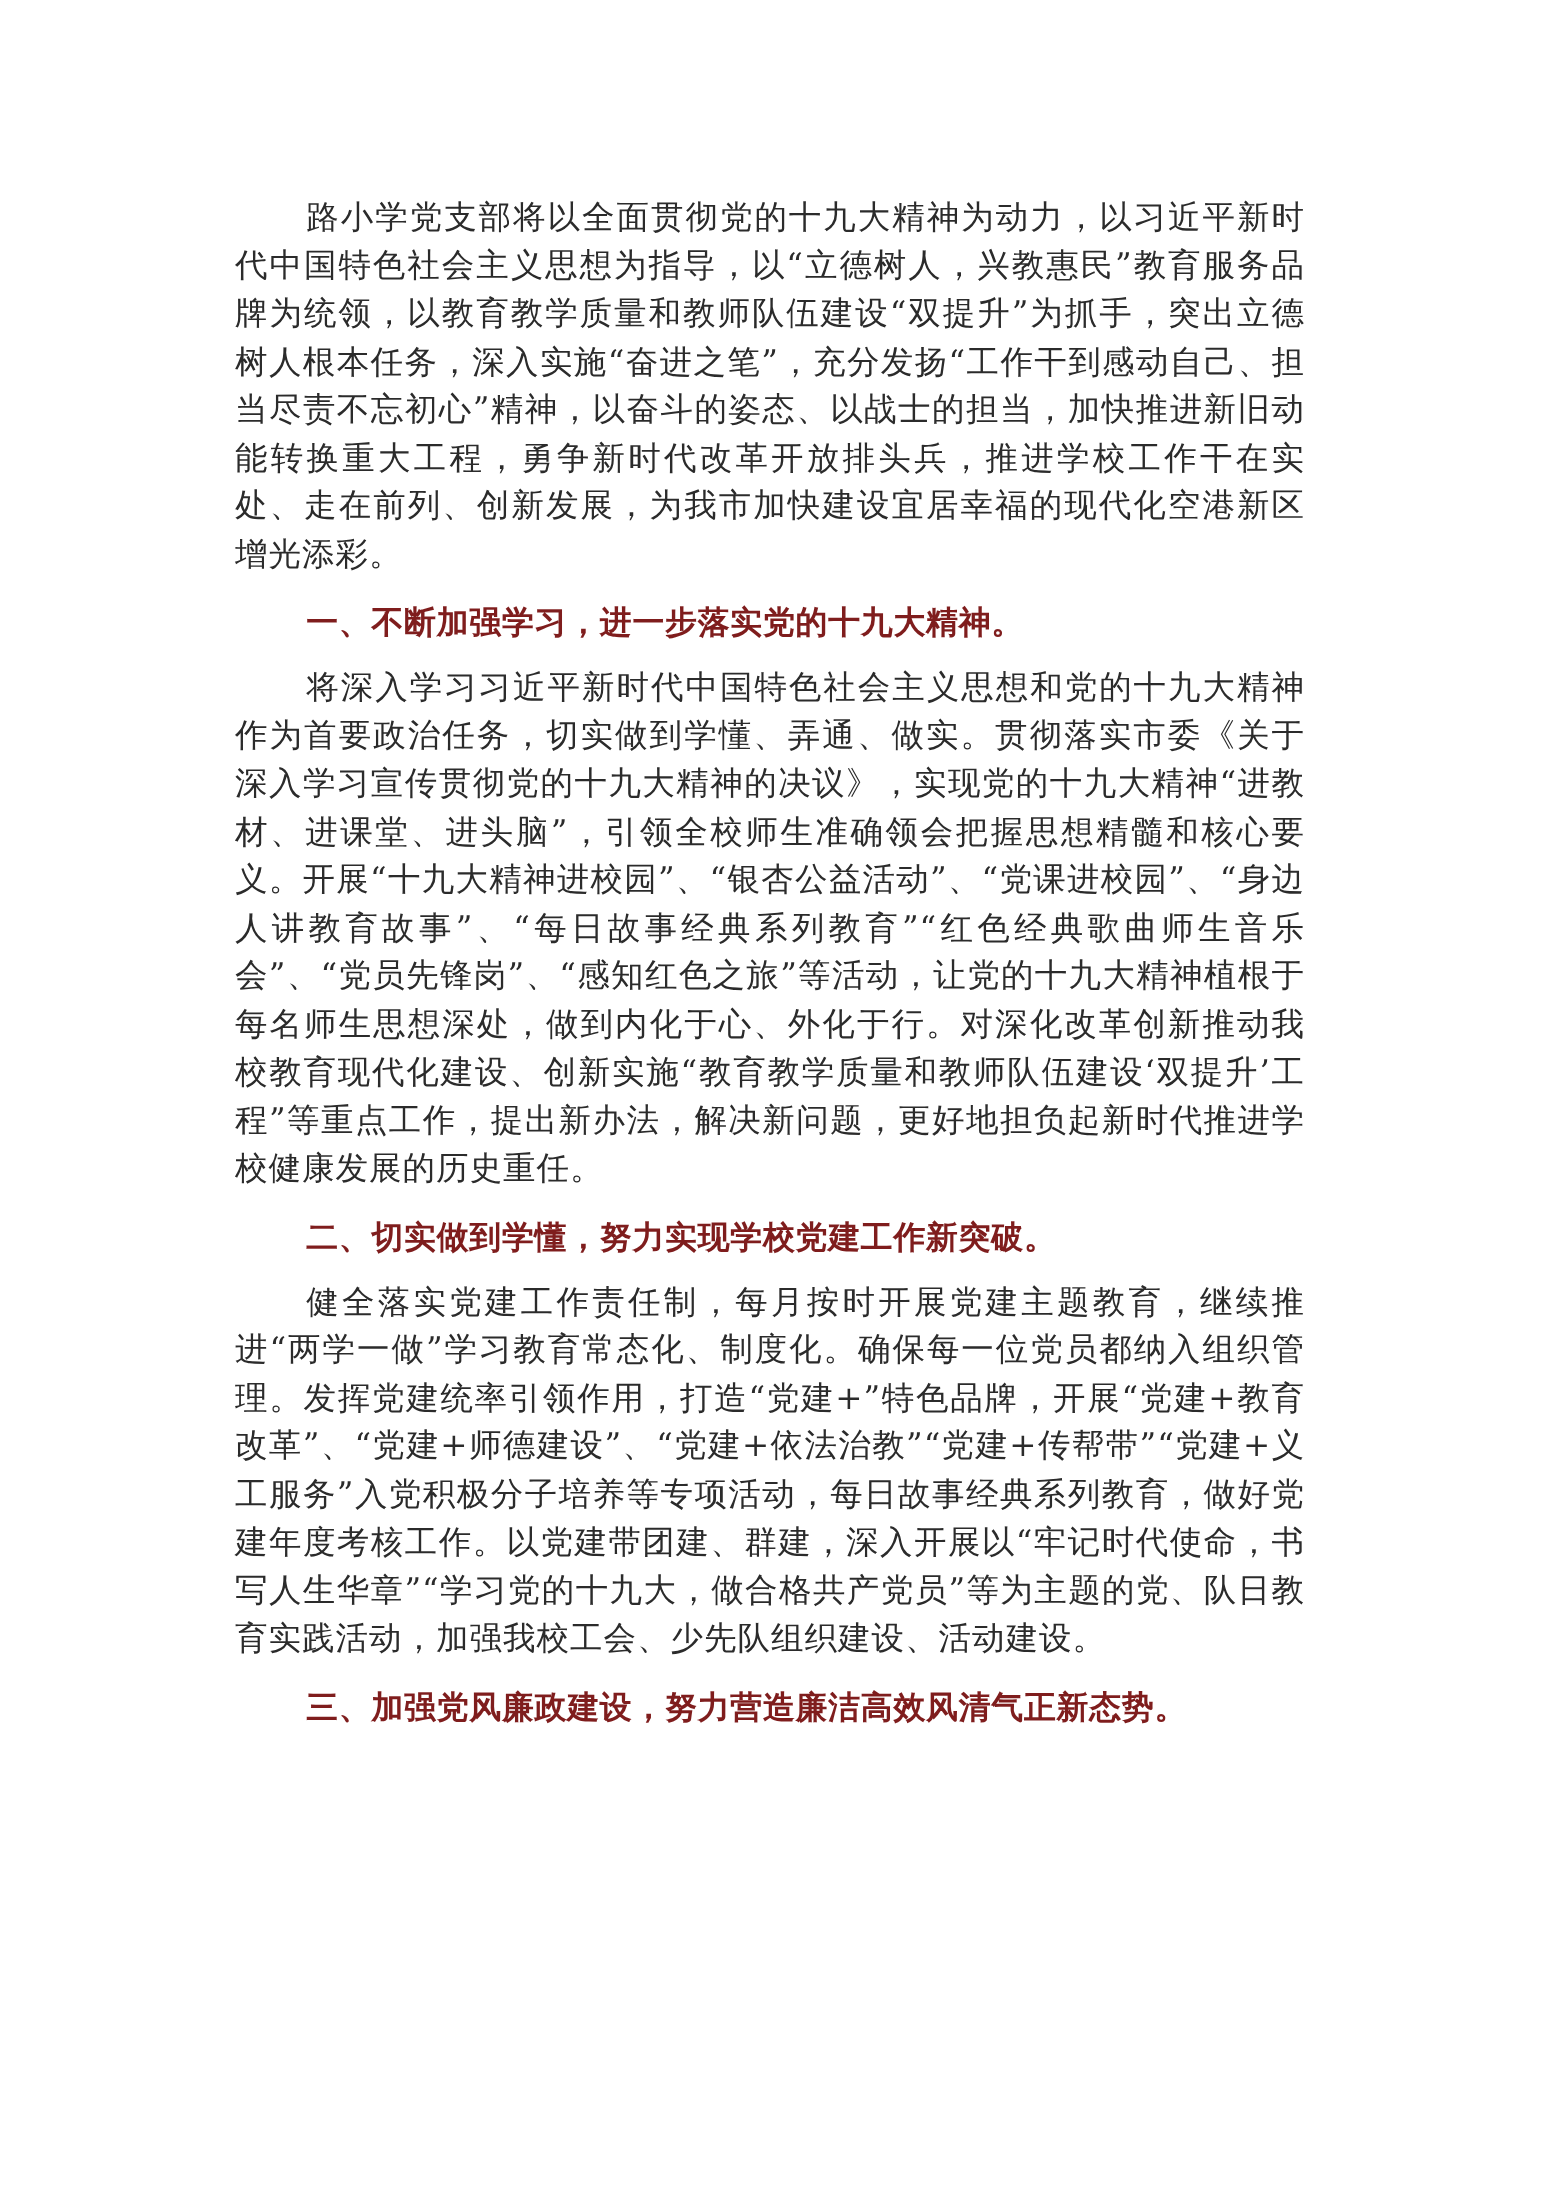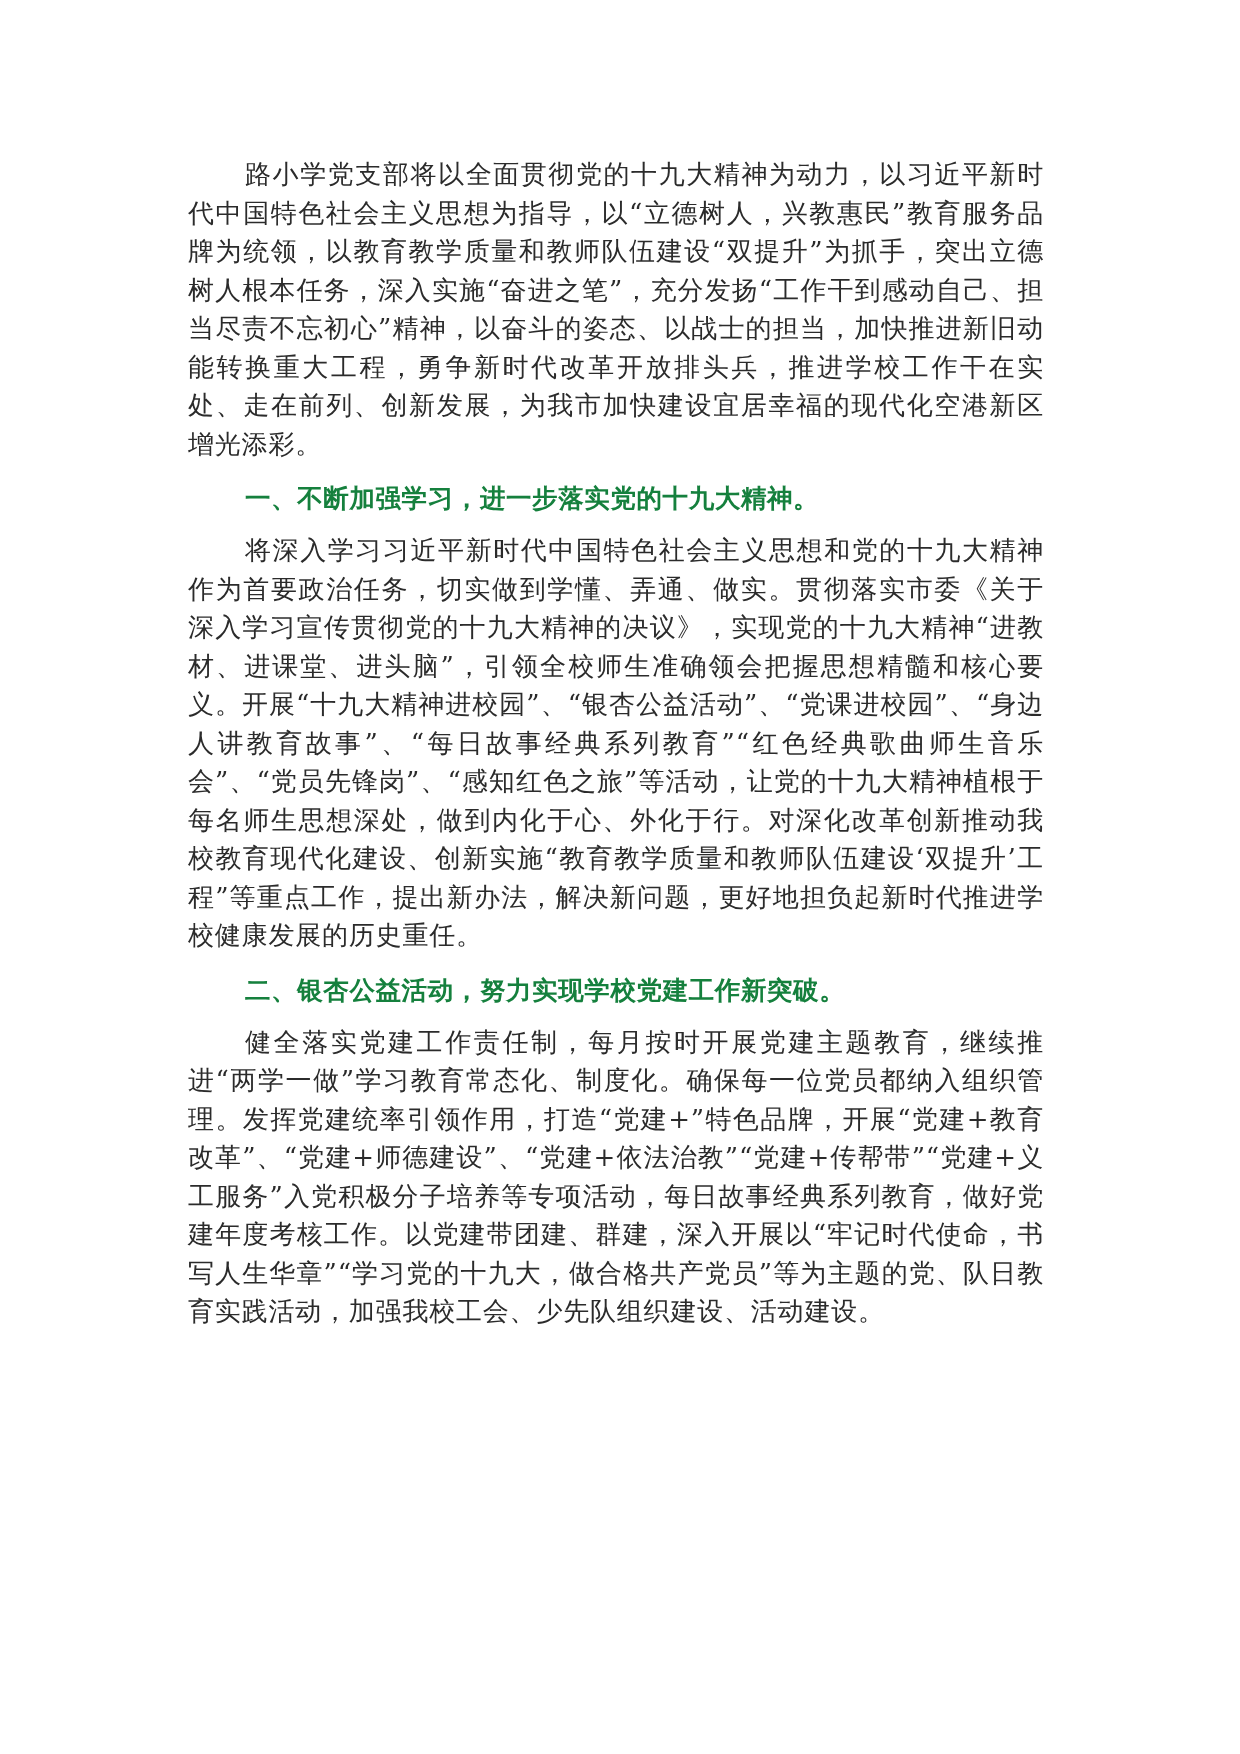--- a/index.html
+++ b/index.html
@@ -31,29 +31,30 @@
       font-weight: normal;
     }
     .heading {
       margin: 14px 0 14px 0;
       text-indent: 57px;
       font-family: "DejaVu Sans", "Liberation Sans", sans-serif;
       font-weight: bold;
       font-size: 25.5px;
       line-height: 38px;
       letter-spacing: 0.6px;
-      color: #15803d;
+      color: #7f1d1d;
     }
     .para + .heading { margin-top: 16px; }
   </style>
 </head>
 <body>
 
 <div class="page">
   <p class="para">路小学党支部将以全面贯彻党的十九大精神为动力，以习近平新时代中国特色社会主义思想为指导，以“立德树人，兴教惠民”教育服务品牌为统领，以教育教学质量和教师队伍建设“双提升”为抓手，突出立德树人根本任务，深入实施“奋进之笔”，充分发扬“工作干到感动自己、担当尽责不忘初心”精神，以奋斗的姿态、以战士的担当，加快推进新旧动能转换重大工程，勇争新时代改革开放排头兵，推进学校工作干在实处、走在前列、创新发展，为我市加快建设宜居幸福的现代化空港新区增光添彩。</p>
 
   <h2 class="heading">一、不断加强学习，进一步落实党的十九大精神。</h2>
   <p class="para">将深入学习习近平新时代中国特色社会主义思想和党的十九大精神作为首要政治任务，切实做到学懂、弄通、做实。贯彻落实市委《关于深入学习宣传贯彻党的十九大精神的决议》，实现党的十九大精神“进教材、进课堂、进头脑”，引领全校师生准确领会把握思想精髓和核心要义。开展“十九大精神进校园”、“银杏公益活动”、“党课进校园”、“身边人讲教育故事”、“每日故事经典系列教育”“红色经典歌曲师生音乐会”、“党员先锋岗”、“感知红色之旅”等活动，让党的十九大精神植根于每名师生思想深处，做到内化于心、外化于行。对深化改革创新推动我校教育现代化建设、创新实施“教育教学质量和教师队伍建设‘双提升’工程”等重点工作，提出新办法，解决新问题，更好地担负起新时代推进学校健康发展的历史重任。</p>
 
-  <h2 class="heading">二、银杏公益活动，努力实现学校党建工作新突破。</h2>
+  <h2 class="heading">二、切实做到学懂，努力实现学校党建工作新突破。</h2>
   <p class="para">健全落实党建工作责任制，每月按时开展党建主题教育，继续推进“两学一做”学习教育常态化、制度化。确保每一位党员都纳入组织管理。发挥党建统率引领作用，打造“党建+”特色品牌，开展“党建+教育改革”、“党建+师德建设”、“党建+依法治教”“党建+传帮带”“党建+义工服务”入党积极分子培养等专项活动，每日故事经典系列教育，做好党建年度考核工作。以党建带团建、群建，深入开展以“牢记时代使命，书写人生华章”“学习党的十九大，做合格共产党员”等为主题的党、队日教育实践活动，加强我校工会、少先队组织建设、活动建设。</p>
 
+  <h2 class="heading">三、加强党风廉政建设，努力营造廉洁高效风清气正新态势。</h2>
 </div>
 
 </body></html>

